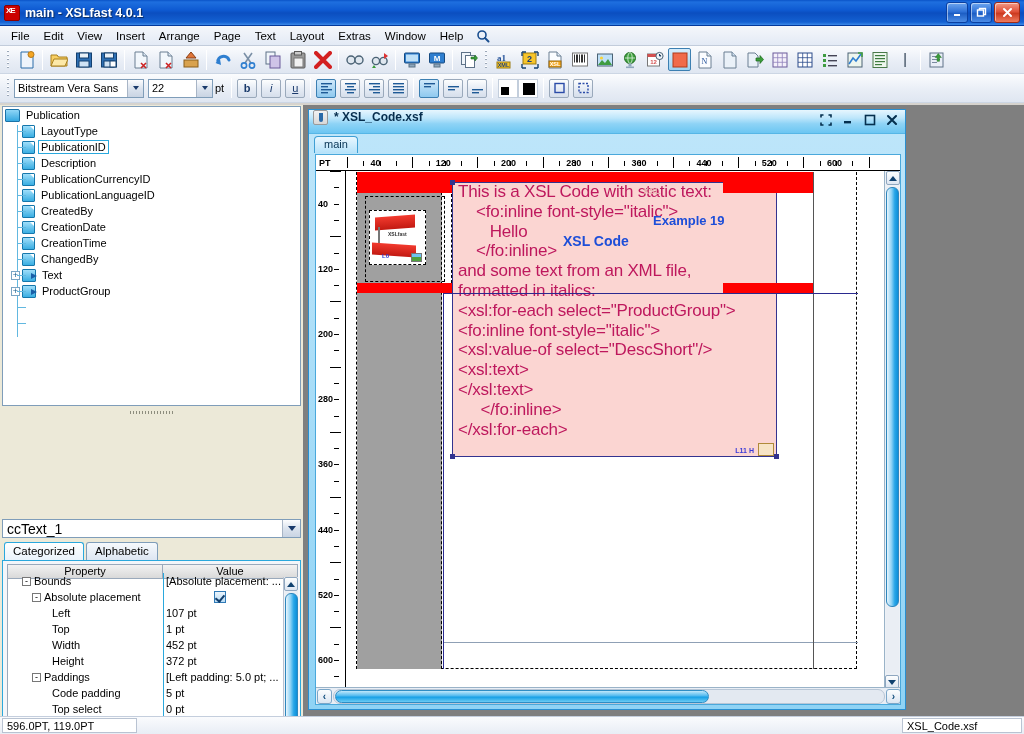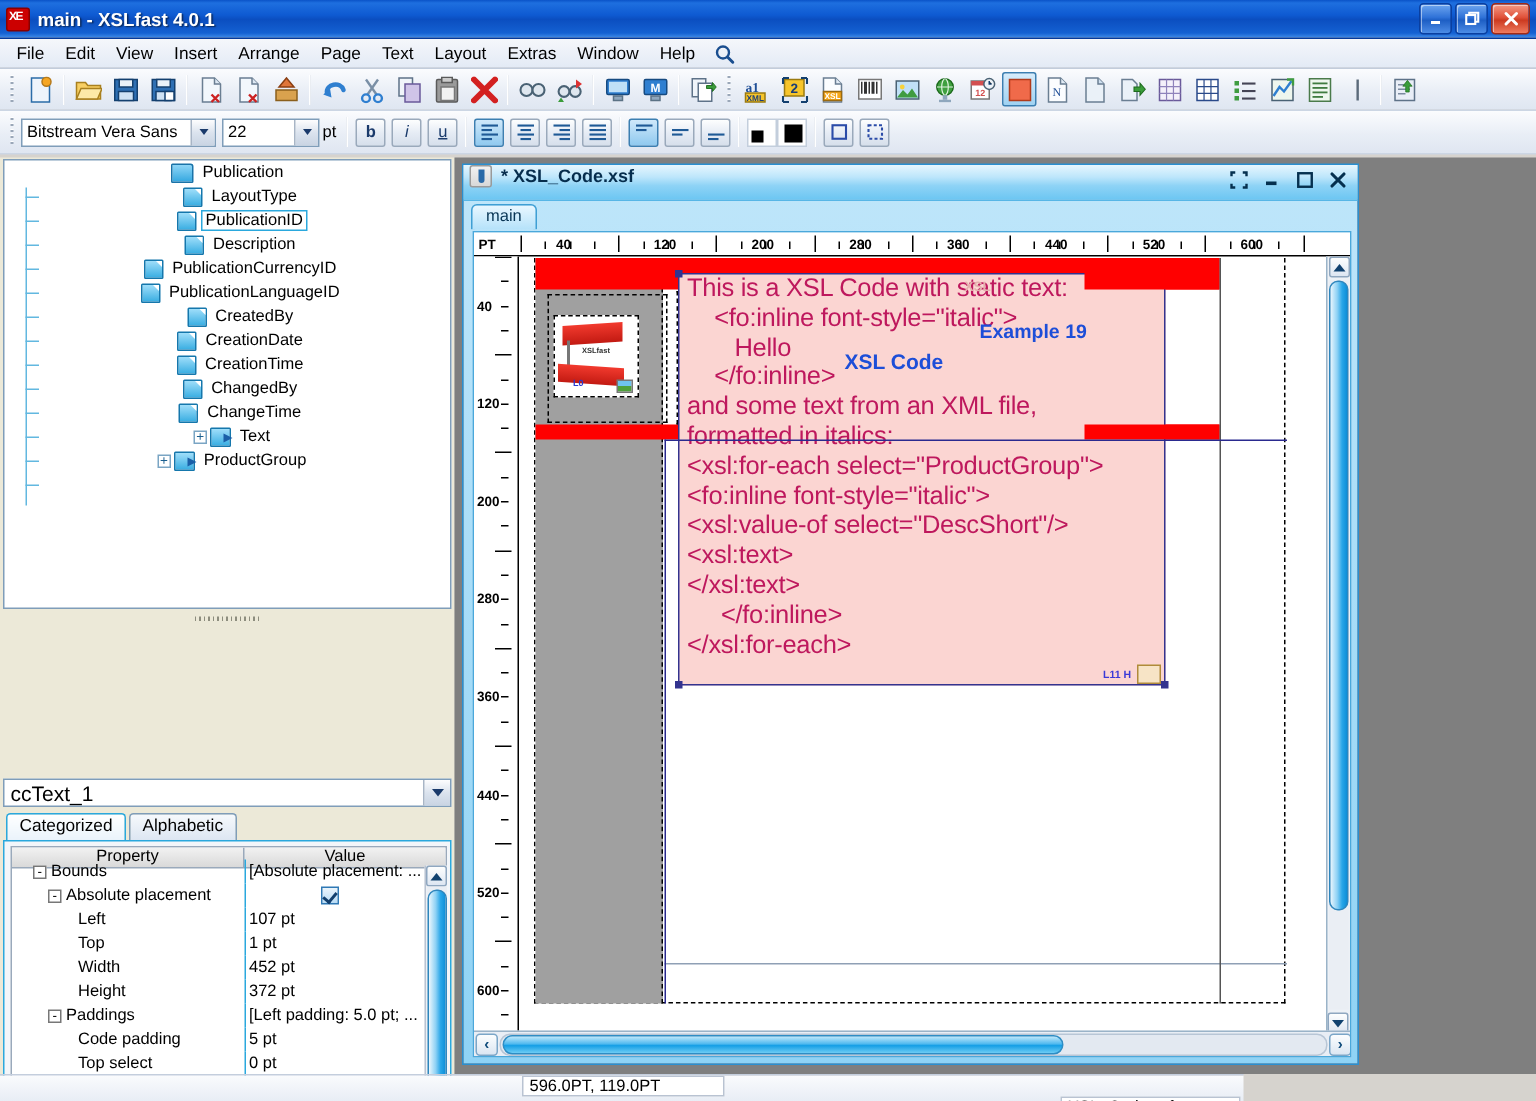--- a/index.html
+++ b/index.html
@@ -114,21 +114,21 @@
   
   #main{ position:absolute; top:105px; left:0; width:1024px; height:611px; }
 
   
   #leftcol{ position:absolute; left:0; top:0; width:303px; height:611px; background:#ece9d8; }
 
   #treepanel{
     position:absolute;left:2px;top:1px;width:299px;height:300px;
     background:#fff;border:1px solid #7f9db9;overflow:hidden;
   }
-  .tnode{ display:flex; align-items:center; height:16px; padding-left:2px; position:relative;justify-content:center; }
+  .tnode{ display:flex; align-items:center; height:16px; padding-left:2px; position:relative; }
   .tnode .expander{
     width:9px;height:9px;border:1px solid #7aa5c4;background:#fff;
     font:9px/7px "Liberation Sans",sans-serif;text-align:center;color:#1a5f8f;
     margin-right:2px;flex:none;
   }
   .tnode .expspace{ width:11px; flex:none; }
   .ticon{ width:15px;height:13px;margin-right:4px;flex:none;position:relative; }
   .ticon.folder{
     background:linear-gradient(to bottom,#8fd6f7,#35a8e0);
     border:1px solid #1a73a8;border-radius:1px 2px 1px 1px;
@@ -357,23 +357,23 @@
   }
   #doc-hs .track{ flex:1;height:15px;background:#e3e9f1;border-radius:7px;position:relative;border:1px solid #b8c6d6;}
   #doc-hs .thumb{
     position:absolute;left:1px;top:0px;width:68%;height:13px;border-radius:7px;
     background:linear-gradient(to bottom,#bfe8fb,#4fb9ef 45%,#159fe6 55%,#6cccf4);
     border:1px solid #2e8dc4;
   }
 
   
   #statusbar{
-    position:absolute;left:0;top:716px;width:829px;height:18px;
+    position:absolute;left:0;top:716px;width:1024px;height:18px;
     background:linear-gradient(to bottom,#fafbfd,#e8edf5);
-    border-top:1px solid #c4cedd; display:flex;align-items:center;flex-direction:column;
+    border-top:1px solid #c4cedd; display:flex;align-items:center;
   }
   #status-left{
     margin-left:2px;padding:0 4px;font-size:11px;
     border:1px solid #b9c3d2;background:#fff;height:15px;
     display:flex;align-items:center;min-width:135px;
   }
   #status-right{
     margin-left:auto;margin-right:2px;padding:0 4px;font-size:11px;
     border:1px solid #b9c3d2;background:#fff;height:15px;
     display:flex;align-items:center;min-width:120px;
@@ -849,25 +849,20 @@
           </div>
           <div class="tnode" style="padding-left:8px">
             <span class="expspace"></span>
             <span class="ticon leaf"></span>
             <span class="tlabel">CreationTime</span>
           </div>
           <div class="tnode" style="padding-left:8px">
             <span class="expspace"></span>
             <span class="ticon leaf"></span>
             <span class="tlabel">ChangedBy</span>
-          </div>
-          <div class="tnode" style="padding-left:8px">
-            <span class="expspace"></span>
-            <span class="ticon leaf"></span>
-            <span class="tlabel">ChangeTime</span>
           </div>
           <div class="tnode" style="padding-left:8px">
             <span class="expander">+</span>
             <span class="ticon link"></span>
             <span class="tlabel">Text</span>
           </div>
           <div class="tnode" style="padding-left:8px">
             <span class="expander">+</span>
             <span class="ticon link"></span>
             <span class="tlabel">ProductGroup</span>

